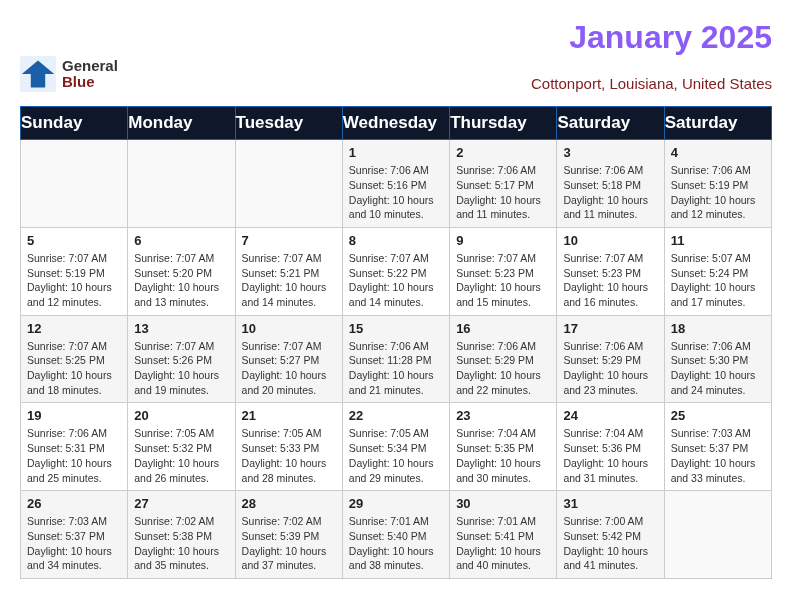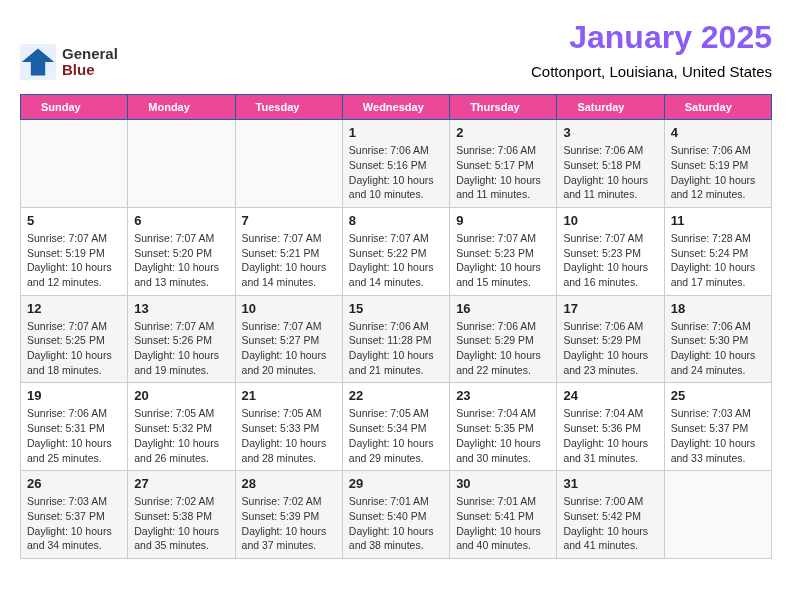--- a/index.html
+++ b/index.html
@@ -47,34 +47,34 @@
       text-align: right;
     }
     .cal-title {
       font-size: 32px;
       font-weight: bold;
       color: #8b5cf6;
       line-height: 1.1;
     }
     .cal-subtitle {
       font-size: 15px;
-      color: #000000;
-      margin-top: 8px;
+      color: #7f1d1d;
+      margin-top: 20px;
     }
     .calendar {
       width: 100%;
       border-collapse: collapse;
       border: 1px solid #bbb;
     }
     .calendar th {
-      background: #ec4899;
+      background: #0f172a;
       color: #fff;
       text-align: left;
-      padding: 6px 20px;
-      font-size: 11px;
+      padding: 6px 0;
+      font-size: 17px;
       font-weight: bold;
       border: 1px solid #1a5fa8;
     }
     .calendar td {
       vertical-align: top;
       padding: 5px 6px;
       border: 1px solid #ccc;
       width: calc(100% / 7);
       min-height: 80px;
       background: #fff;
@@ -199,21 +199,21 @@
 Daylight: 10 hours and 15 minutes.</div>
           </td>
           <td>
             <span class="day-num">10</span>
             <div class="day-info">Sunrise: 7:07 AM
 Sunset: 5:23 PM
 Daylight: 10 hours and 16 minutes.</div>
           </td>
           <td>
             <span class="day-num">11</span>
-            <div class="day-info">Sunrise: 7:28 AM
+            <div class="day-info">Sunrise: 5:07 AM
 Sunset: 5:24 PM
 Daylight: 10 hours and 17 minutes.</div>
           </td>
         </tr>
         <tr>
           <td>
             <span class="day-num">12</span>
             <div class="day-info">Sunrise: 7:07 AM
 Sunset: 5:25 PM
 Daylight: 10 hours and 18 minutes.</div>

